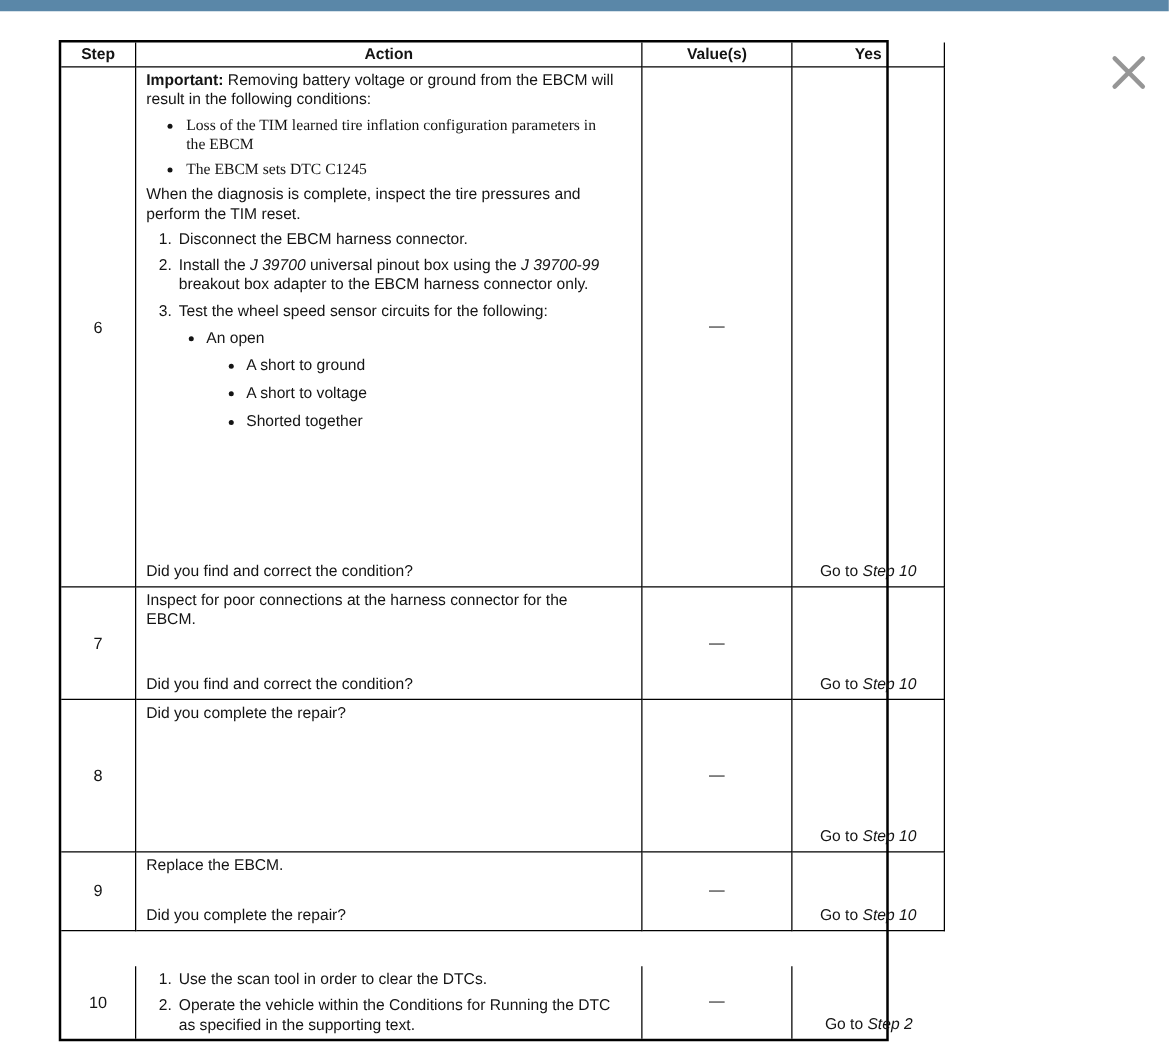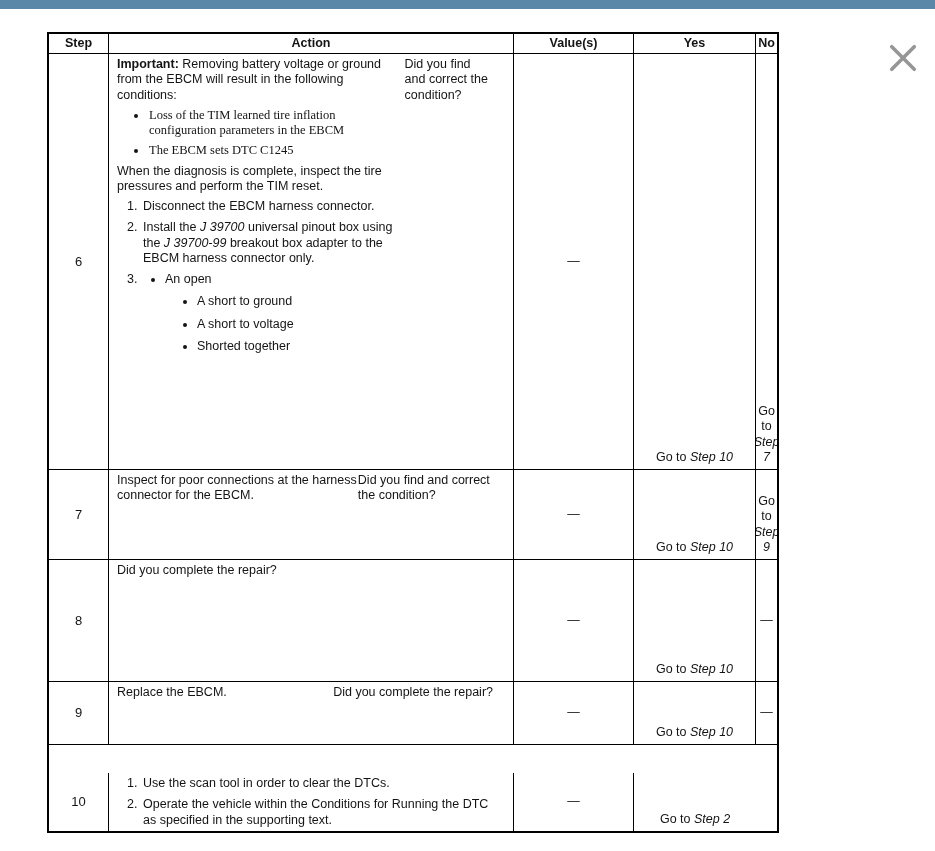--- a/index.html
+++ b/index.html
@@ -10,21 +10,21 @@
     color:var(--text,#141414);
     font-size:12.5px; line-height:1.22;
   }
   .top-bar { position:absolute; top:0; left:0; width:100%; height:9px; background:var(--top_bar,#5a87a8); }
   .close-btn {
     position:absolute; top:40px; right:14px; width:36px; height:36px;
     color:var(--close_icon,#969696); cursor:pointer;
   }
   .close-btn svg { width:100%; height:100%; display:block; }
 
-  .doc-table { position:absolute; left:47px; top:32px; width:732px; border:2px solid #000; background:#fff; }
+  .doc-table { position:absolute; left:47px; top:32px; width:664px; border:2px solid #000; background:#fff; }
   .t-row { display:flex; }
   .cell { border-right:1px solid #000; border-bottom:1px solid #000; overflow:hidden; }
   .cell:last-child { border-right:none; }
   .t-row:last-child .cell { border-bottom:none;margin-top:28px; }
 
   .col-step   { width:60px;  flex:0 0 60px; }
   .col-action { width:405px; flex:0 0 405px; }
   .col-value  { width:120px; flex:0 0 120px; }
   .col-yes    { width:122px; flex:0 0 122px; }
   .col-no     { width:117px; flex:1 1 auto; }
@@ -34,21 +34,21 @@
   .h-r7  { height:90px; }
   .h-r8  { height:122px; }
   .h-r9  { height:63px; }
   .h-r10 { height:86px; }
 
   .hdr-cell { display:flex; align-items:center; justify-content:center; font-weight:bold; }
   .step-cell { display:flex; align-items:center; justify-content:center; font-size:13px; }
   .center-cell { display:flex; align-items:center; justify-content:center; }
   .bottom-cell { display:flex; align-items:flex-end; justify-content:center; padding-bottom:4px; text-align:center; }
 
-  .action-cell { display:flex; flex-direction:row; justify-content:space-between; padding:3px 20px 2px 8px; }
+  .action-cell { display:flex; flex-direction:column; justify-content:space-between; padding:3px 20px 2px 8px; }
   .action-body > * + * { margin-top:5px; }
   .question { padding-bottom:2px; }
 
   ul.bullets { list-style:disc; margin-left:31px;font-family:Liberation Serif, serif; }
   ul.bullets > li { padding-left:1px; }
   ul.bullets > li + li { margin-top:5px; }
   ol.nums { list-style:decimal; margin-left:24px; }
   ol.nums > li { padding-left:2px; }
   ol.nums > li + li { margin-top:6px; }
   ul.inner-bullets { list-style:disc; margin-left:22px; margin-top:6px; }
@@ -84,21 +84,21 @@
       <div class="action-body">
         <p><b>Important:</b><span> Removing battery voltage or ground from the EBCM will result in the following conditions:</span></p>
         <ul class="bullets">
           <li>Loss of the TIM learned tire inflation configuration parameters in the EBCM</li>
           <li>The EBCM sets DTC C1245</li>
         </ul>
         <p>When the diagnosis is complete, inspect the tire pressures and perform the TIM reset.</p>
         <ol class="nums">
           <li>Disconnect the EBCM harness connector.</li>
           <li><span>Install the </span><span class="it">J 39700</span><span> universal pinout box using the </span><span class="it">J 39700-99</span><span> breakout box adapter to the EBCM harness connector only.</span></li>
-          <li>
+          <li><span>Test the wheel speed sensor circuits for the following:</span>
             <ul class="inner-bullets">
               <li>An open</li>
               <li>A short to ground</li>
               <li>A short to voltage</li>
               <li>Shorted together</li>
             </ul>
           </li>
         </ol>
       </div>
       <div class="question">Did you find and correct the condition?</div>

